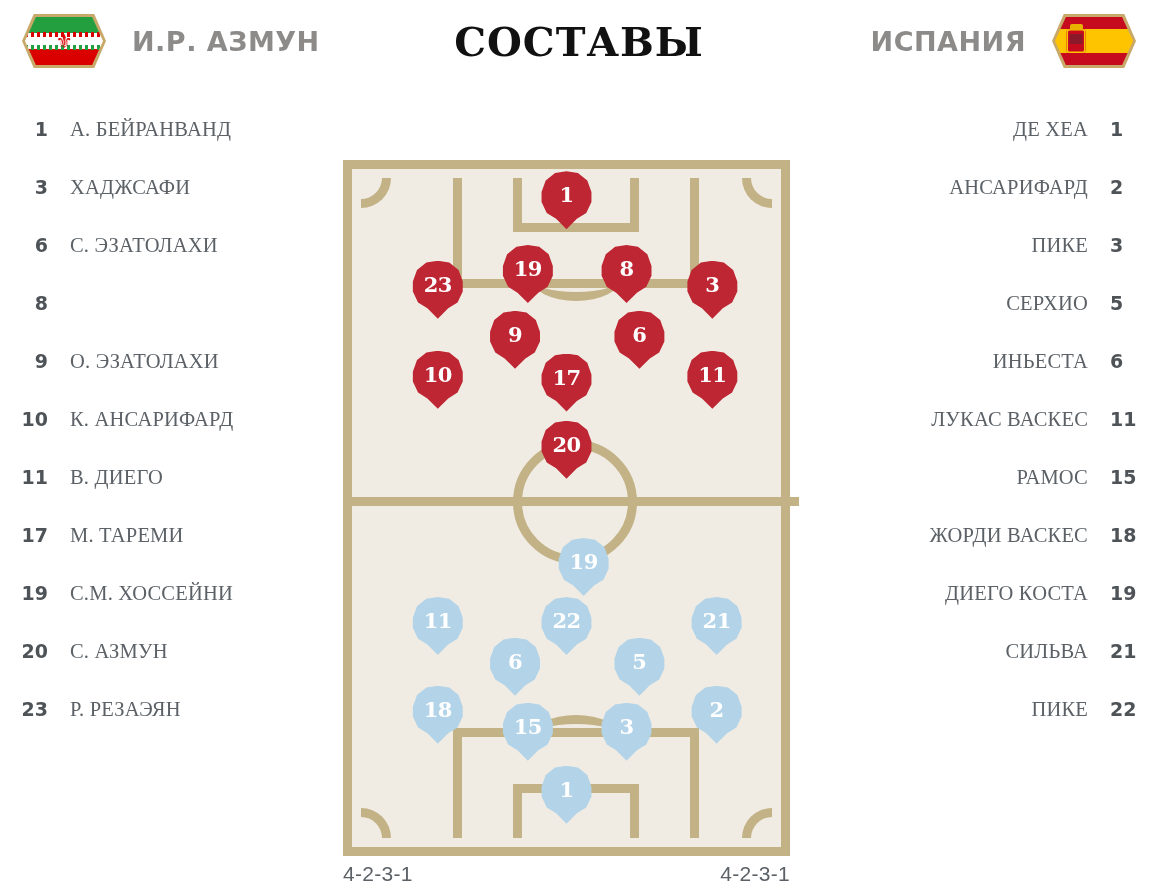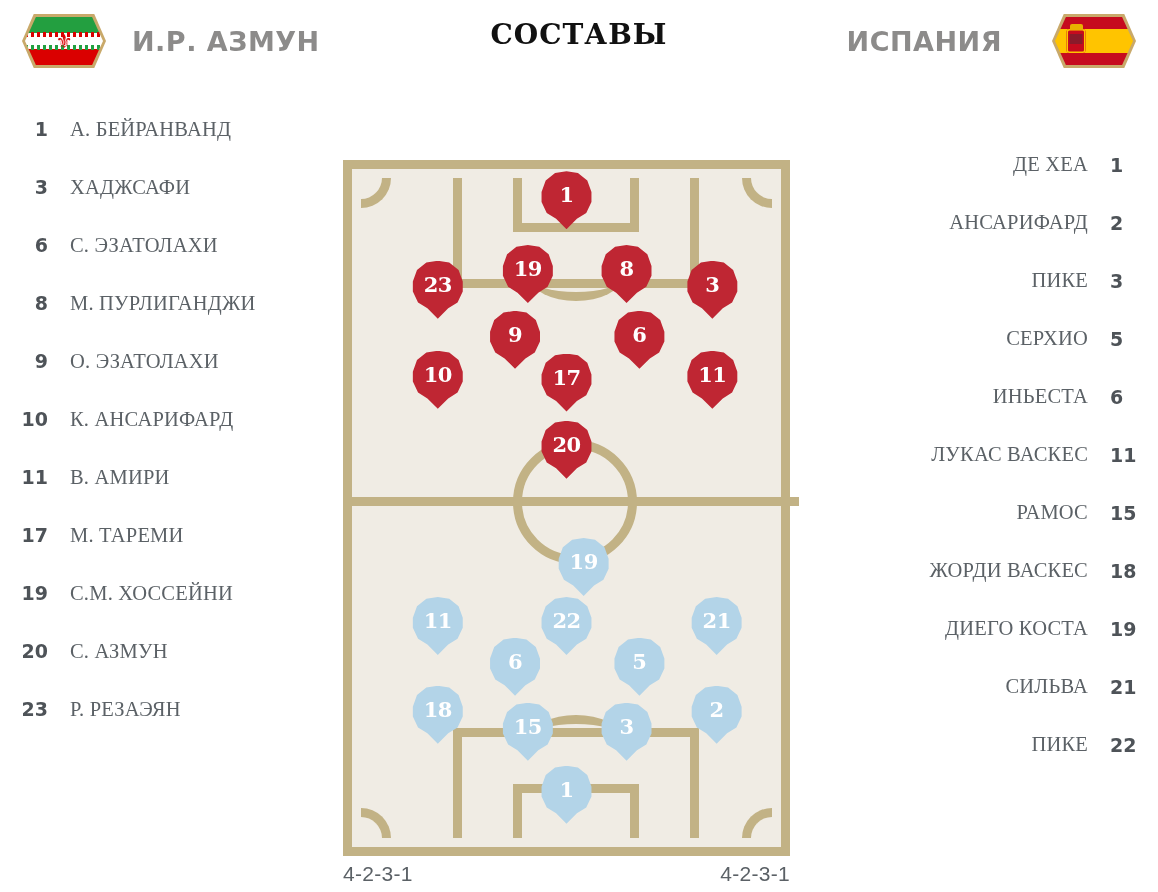--- a/index.html
+++ b/index.html
@@ -22,21 +22,21 @@
     width: 1158px; height: 92px;
   }
   .team-badge {
     position: absolute;
     top: 12px;
     display: flex;
     align-items: center;
     height: 58px;
   }
   .team-badge.left  { left: 22px; }
-  .team-badge.right { right: 22px; gap: 24px; }
+  .team-badge.right { right: 22px; }
 
   .flag {
     width: 84px;
     height: 54px;
     position: relative;
     -webkit-clip-path: polygon(14% 0%, 86% 0%, 100% 50%, 86% 100%, 14% 100%, 0% 50%);
     clip-path: polygon(14% 0%, 86% 0%, 100% 50%, 86% 100%, 14% 100%, 0% 50%);
     background: #c9a96a;
     flex: none;
   }
@@ -91,21 +91,21 @@
     white-space: nowrap;
   }
   .team-badge.left .team-name  { margin-left: 26px; }
   .team-badge.right .team-name { margin-right: 26px; }
 
   .page-title {
     position: absolute;
     left: 0; top: 18px;
     width: 1158px;
     text-align: center;
-    font-size: 28px;
+    font-size: 40px;
     font-weight: bold;
     color: #111111;
     letter-spacing: 1px;
     font-family: "DejaVu Serif", serif;
   }
 
   
   .roster {
     position: absolute;
     top: 118px;
@@ -114,21 +114,21 @@
   .roster.right { right: 14px; width: 300px; }
 
   .roster-row {
     display: flex;
     align-items: baseline;
     height: 58px;
     color: #5b6166;
     font-size: 20.5px;
     font-family: "Liberation Sans", sans-serif;
   }
-  .roster.right .roster-row { justify-content: flex-end; align-items: flex-end; }
+  .roster.right .roster-row { justify-content: flex-end; }
 
   .rn {
     font-weight: bold;
     font-size: 19px;
     color: #4e5358;
     width: 34px;
     flex: none;
     font-family: "DejaVu Sans", sans-serif;
   }
   .roster.left .rn  { text-align: right; margin-right: 22px; }
@@ -301,33 +301,32 @@
     <div class="roster-row">
       <span class="rn">3</span>
       <span class="pname">ХАДЖСАФИ</span>
     </div>
     <div class="roster-row">
       <span class="rn">6</span>
       <span class="pname">С. ЭЗАТОЛАХИ</span>
     </div>
     <div class="roster-row">
       <span class="rn">8</span>
-      <span class="pname">М. ПУРЛИГАНДЖИ</span>
     </div>
     <div class="roster-row">
       <span class="rn">9</span>
       <span class="pname">О. ЭЗАТОЛАХИ</span>
     </div>
     <div class="roster-row">
       <span class="rn">10</span>
       <span class="pname">К. АНСАРИФАРД</span>
     </div>
     <div class="roster-row">
       <span class="rn">11</span>
-      <span class="pname">В. АМИРИ</span>
+      <span class="pname">В. ДИЕГО</span>
     </div>
     <div class="roster-row">
       <span class="rn">17</span>
       <span class="pname">М. ТАРЕМИ</span>
     </div>
     <div class="roster-row">
       <span class="rn">19</span>
       <span class="pname">С.М. ХОССЕЙНИ</span>
     </div>
     <div class="roster-row">

